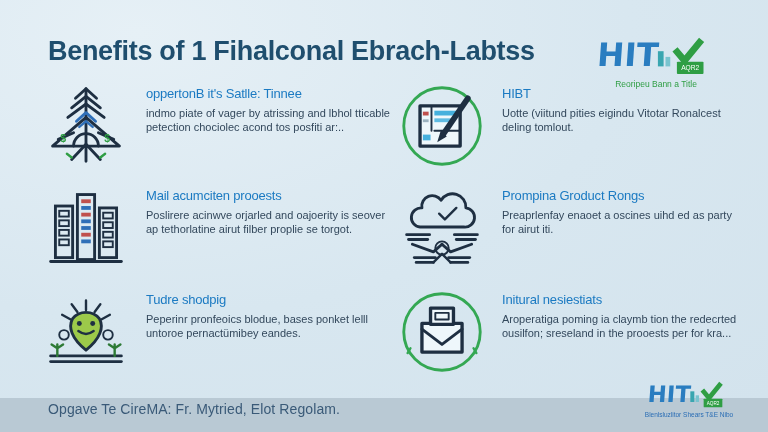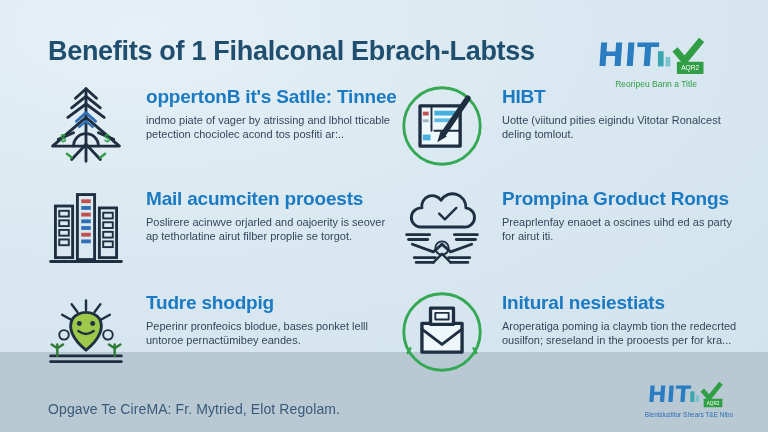--- a/index.html
+++ b/index.html
@@ -2,21 +2,21 @@
 <html><head>
 <meta charset="utf-8">
 <style>
   html,body{margin:0;padding:0;}
   body{
     width:768px;height:432px;overflow:hidden;
     font-family:"Liberation Sans","DejaVu Sans",sans-serif;
     background:#b9c9d4;
   }
   .stage{
-    position:relative;width:768px;height:352px;
+    position:relative;width:768px;height:398px;
     background:radial-gradient(ellipse at 18% 8%, #e6f0f6 0%, #d8e7f0 55%, #d3e3ed 100%);
   }
   .title{
     position:absolute;left:48px;top:36px;
     font-size:27px;font-weight:600;letter-spacing:-0.3px;
     color:#1f4e6e;
   }
   
   .logo{position:absolute;display:flex;flex-direction:column;align-items:center;}
   .logo-top{right:52px;top:32px;width:120px;}
@@ -29,21 +29,21 @@
   
   .grid{
     position:absolute;left:40px;top:80px;width:706px;height:312px;
     display:grid;grid-template-columns:356px 350px;grid-template-rows:102px 104px 104px;
   }
   .item{display:flex;align-items:flex-start;}
   .icon-box{width:92px;height:92px;flex:0 0 92px;display:flex;align-items:center;justify-content:center;}
   .icon-box svg{width:86px;height:86px;display:block;}
   .item-text{margin-left:14px;margin-top:6px;max-width:246px;}
   .item-title{
-    font-size:19px;font-weight:bold;color:#1b7ac2;
+    font-size:13px;font-weight:normal;color:#1b7ac2;
     margin:0 0 5px 0;white-space:nowrap;letter-spacing:-0.2px;
   }
   .item-body{
     font-size:11px;line-height:1.3;color:#33485c;margin:0;
   }
   
   .footer-note{
     position:absolute;left:48px;top:401px;
     font-size:14px;color:#3a5a78;letter-spacing:0.1px;
   }

